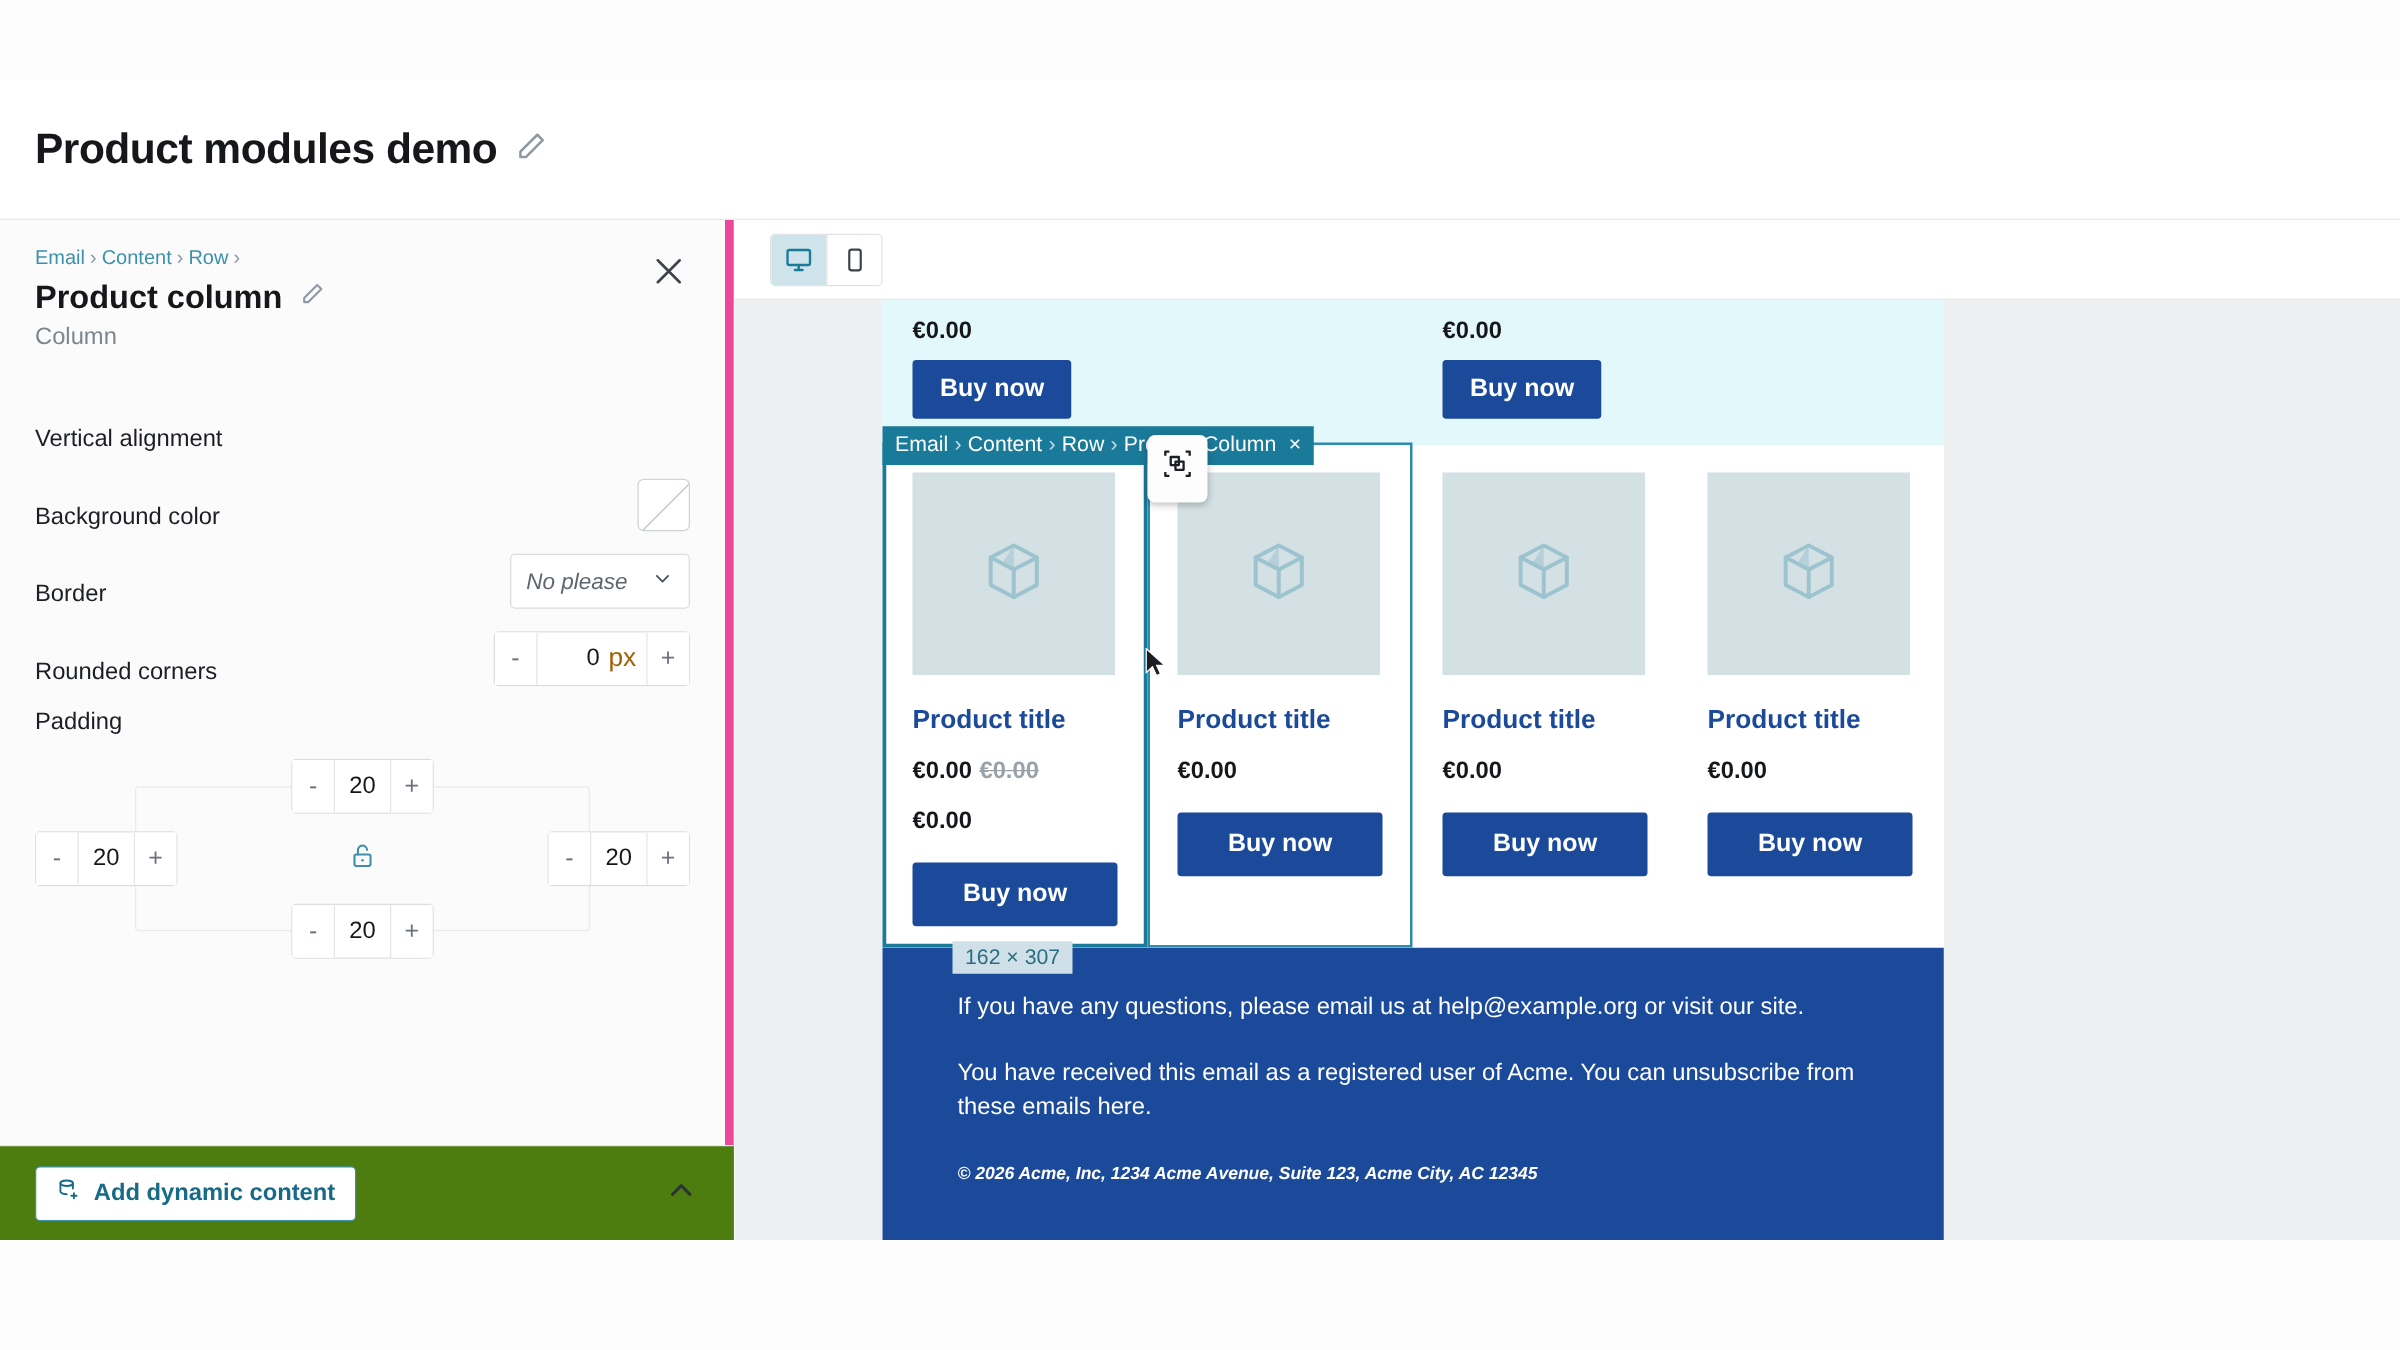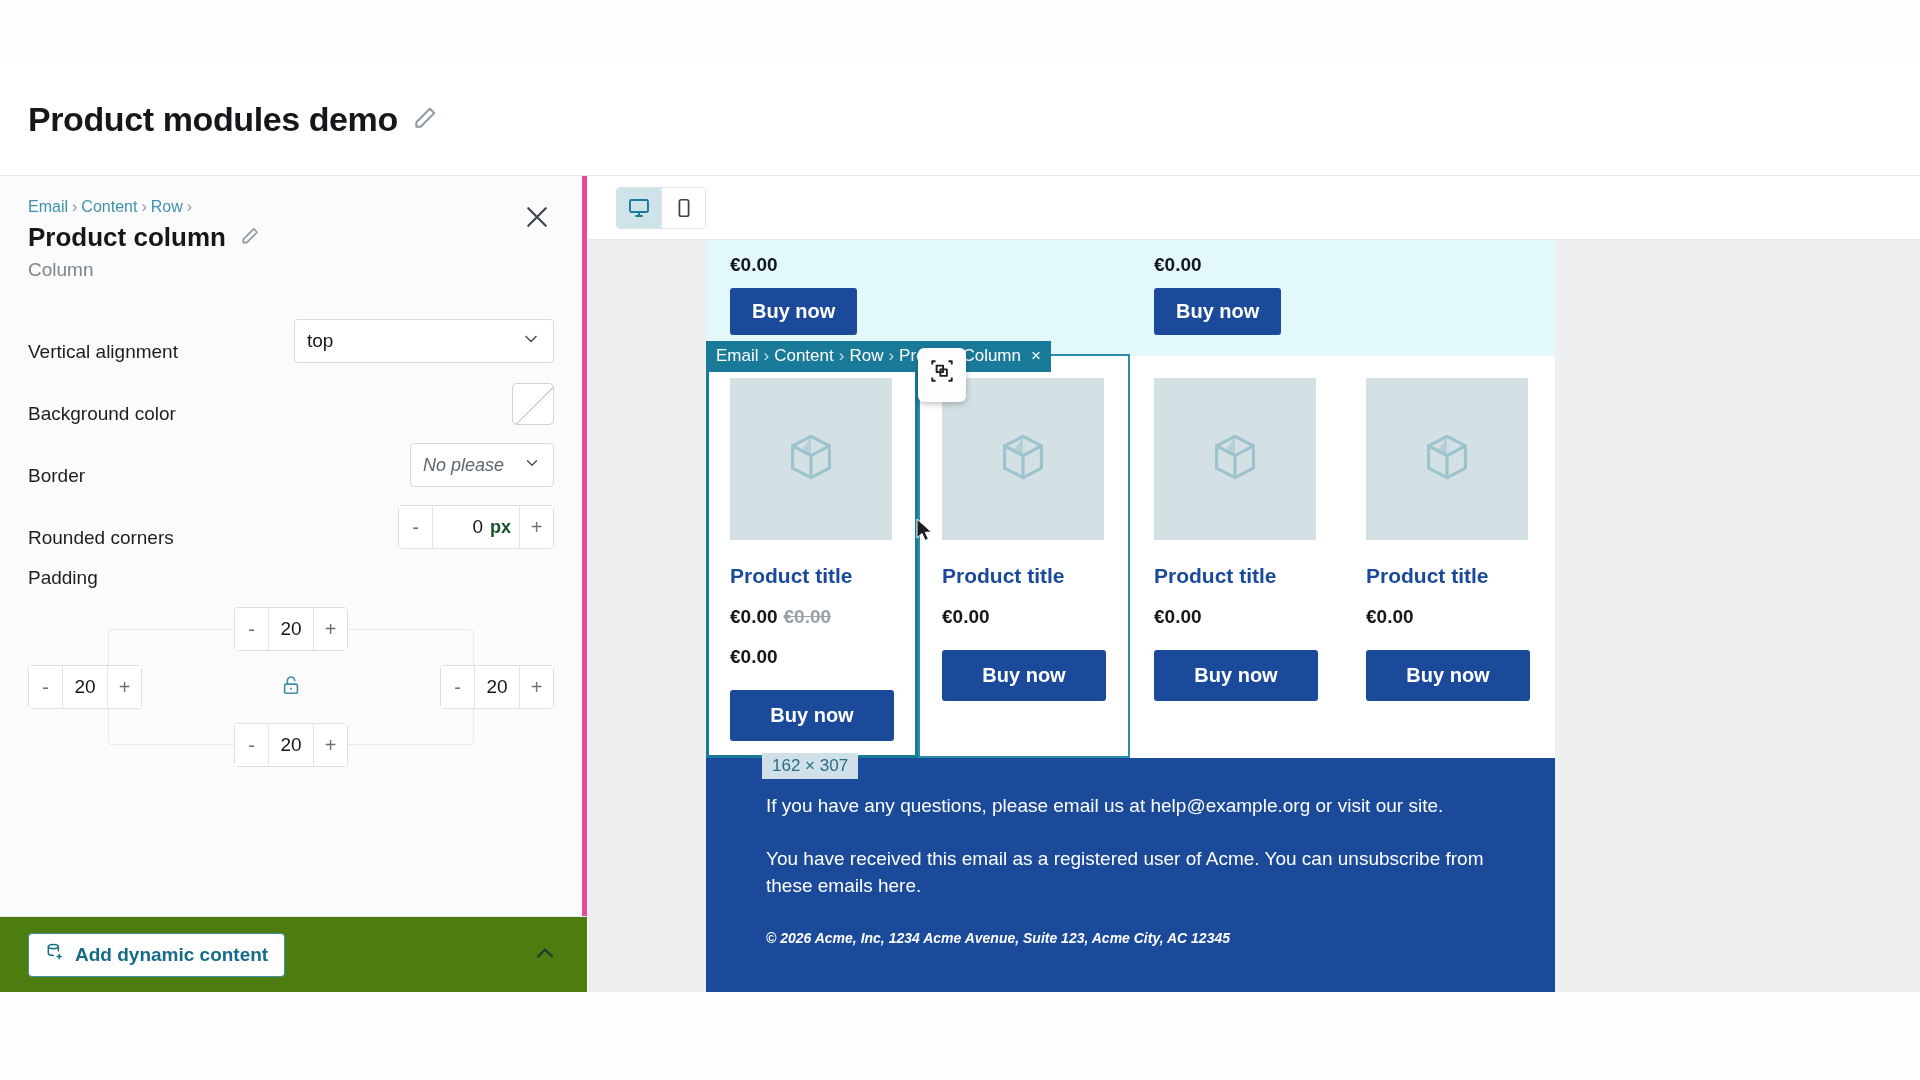--- a/index.html
+++ b/index.html
@@ -55,21 +55,21 @@
     height: 50px; padding: 0 26px; margin-left: 26px;
     font-family: "Liberation Sans", sans-serif;
   }
   .btn-primary.wide { padding: 0 24px; }
 
   
   .panel {
     position: absolute; left: 0; top: 176px;
     width: 587px; height: 816px;
     background: #fbfbfb;
-    border-right: 5px solid #ec4899;
+    border-right: 7px solid #ec4899;
   }
   .panel-head { padding: 22px 28px 0 28px; position: relative; }
   .crumb { font-size: 16px; color: #5f6b75; margin-bottom: 6px; }
   .crumb a { color: #3d91ad; text-decoration: none; }
   .crumb span.sep { color: #8a99a6; margin: 0 4px; }
   .panel-title-row { display: flex; align-items: center; }
   .panel-title { font-size: 26px; font-weight: bold; color: #15171a; }
   .panel-sub { font-size: 19px; color: #7c868f; margin-top: 6px; }
   .close-x {
     position: absolute; right: 28px; top: 26px;
@@ -111,21 +111,21 @@
     width: 34px; height: 100%; display: flex; align-items: center;
     justify-content: center; color: #6b7279; font-size: 20px;
     cursor: pointer; background: #fff;
   }
   .stepper .sbtn.left { border-right: 1px solid #e3e6e8; }
   .stepper .sbtn.right { border-left: 1px solid #e3e6e8; }
   .stepper .sval {
     min-width: 54px; text-align: right; padding: 0 4px;
     font-size: 19px; color: #15171a; font-weight: 500;
   }
-  .stepper .sunit { font-size: 18px; color: #14532d; padding: 0 8px 0 3px; font-weight: bold; }
+  .stepper .sunit { font-size: 21px; color: #a16207; padding: 0 8px 0 3px; }
   .stepper.compact .sval { min-width: 44px; text-align: center; padding: 0 10px; }
 
   .padding-label { font-size: 19px; color: #1b1e22; padding: 18px 28px 0 28px; }
   .padding-grid {
     position: relative; margin: 18px 28px 0 28px; height: 160px;
   }
   .pad-box {
     position: absolute; left: 80px; top: 22px; right: 80px; bottom: 22px;
     border: 1px solid #e8eaec; border-radius: 3px;
   }
@@ -272,30 +272,20 @@
         <svg width="30" height="30" viewBox="0 0 24 24" fill="none" stroke="#3c434a" stroke-width="1.7" stroke-linecap="round">
           <path d="M5 5l14 14M19 5L5 19"></path>
         </svg>
       </span>
     </div>
 
     <div class="fields">
 
       <div class="field-row">
         <span class="field-label">Vertical alignment</span>
-        <span class="field-ctrl">
-          <div class="select">
-            <span>top</span>
-            <span class="chev">
-              <svg width="20" height="20" viewBox="0 0 24 24" fill="none" stroke="#4d555c" stroke-width="2" stroke-linecap="round" stroke-linejoin="round">
-                  <path d="M6 9l6 6 6-6"></path>
-                </svg>
-            </span>
-          </div>
-        </span>
       </div>
 
       <div class="field-row">
         <span class="field-label">Background color</span>
         <span class="field-ctrl">
           <div class="swatch"></div>
         </span>
       </div>
 
       <div class="field-row">

